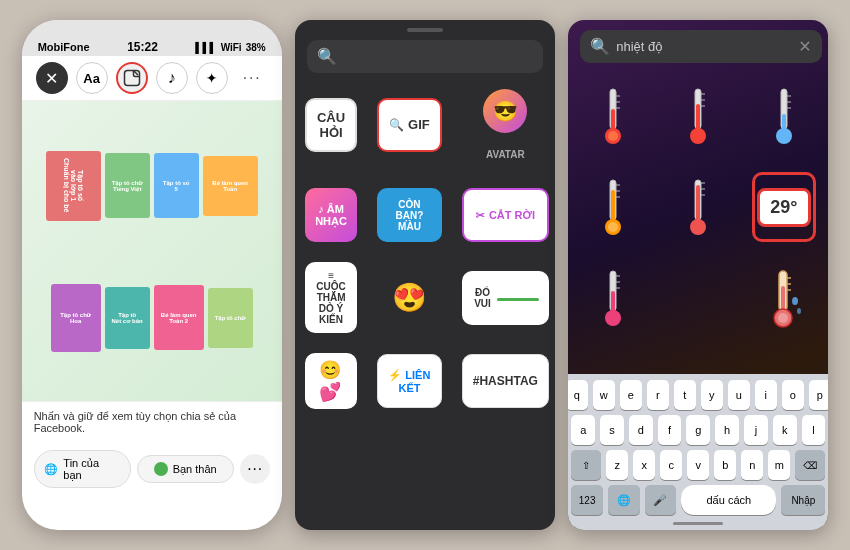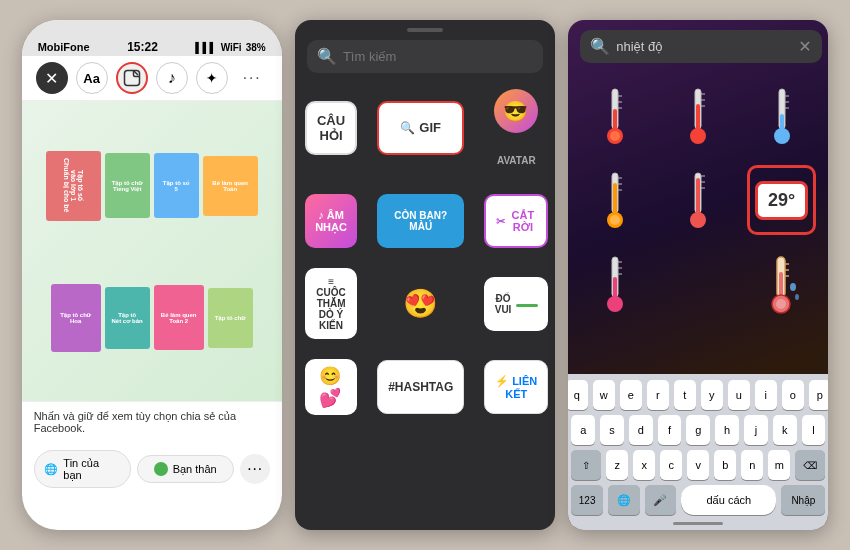--- a/index.html
+++ b/index.html
@@ -190,21 +190,21 @@
     .sticker-badge.hashtag { background: #fff; color: #333; font-size: 12px; font-weight: 800; border: 1px solid #ddd; }
 
     .gif-selected-outline { border: 2px solid #e53935 !important; border-radius: 10px; }
 
     .avatar-img {
       width: 44px; height: 44px; border-radius: 50%;
       background: linear-gradient(135deg, #ff9a3c, #c44ddb);
       display: flex; align-items: center; justify-content: center;
       font-size: 20px; overflow: hidden;
     }
-    .avatar-label { font-size: 10px; color: #aaa; margin-top: 18px; }
+    .avatar-label { font-size: 10px; color: #aaa; margin-top: 12px; }
 
     
     .panel3 {
       background: #2a1a2e;
       background: linear-gradient(160deg, #3d1a4e 0%, #1a0d2e 40%, #2d1a0d 70%, #1a1a1a 100%);
     }
 
     .panel3-header {
       display: flex; align-items: center; gap: 8px;
       padding: 10px 12px;
@@ -217,21 +217,21 @@
       color: #888;
     }
     .panel3-search-box input {
       background: transparent; border: none; outline: none;
       color: #ccc; font-size: 13px; flex: 1;
     }
 
     .panel3-stickers {
       display: grid;
       grid-template-columns: repeat(3, 1fr);
-      gap: 14px;
+      gap: 21px;
       padding: 8px 12px;
       text-align: center;
     }
 
     .thermo-sticker {
       display: flex; align-items: center; justify-content: center;
       height: 70px; cursor: pointer;
     }
 
     .temp-badge-sticker {
@@ -347,21 +347,20 @@
     </div>
   </div>
 
   <div class="panel-frame panel2">
     <div class="panel2-handle">
       <div class="handle-bar"></div>
     </div>
 
     <div class="panel2-search">
       <span>🔍</span>
-      <input type="text" style="background: transparent; border: none; outline: none; color: rgb(204, 204, 204); font-size: 13px; flex: 1 1 0%;" placeholder="Tìm kiếm">
     </div>
 
     <div class="panel2-grid">
 
       <div class="sticker-item">
         <div class="sticker-badge cau-hoi">CÂU HỎI</div>
       </div>
 
       <div class="sticker-item">
         <div class="sticker-badge gif gif-selected-outline">
@@ -407,25 +406,25 @@
         </div>
       </div>
 
       <div class="sticker-item">
         <div class="sticker-badge love-meter">
           <span style="font-size:18px;">😊💕</span>
         </div>
       </div>
 
       <div class="sticker-item">
+        <div class="sticker-badge lien-ket">⚡ LIÊN KẾT</div>
+      </div>
+
+      <div class="sticker-item">
         <div class="sticker-badge hashtag">#HASHTAG</div>
-      </div>
-
-      <div class="sticker-item">
-        <div class="sticker-badge lien-ket">⚡ LIÊN KẾT</div>
       </div>
     </div>
   </div>
 
   <div class="panel-frame panel3">
 
     <div class="panel3-header">
       <div class="panel3-search-box">
         <span style="color:#888;">🔍</span>
         <input type="text" value="nhiệt độ" style="background: transparent; border: none; outline: none; color: rgb(204, 204, 204); font-size: 13px; flex: 1 1 0%;">

